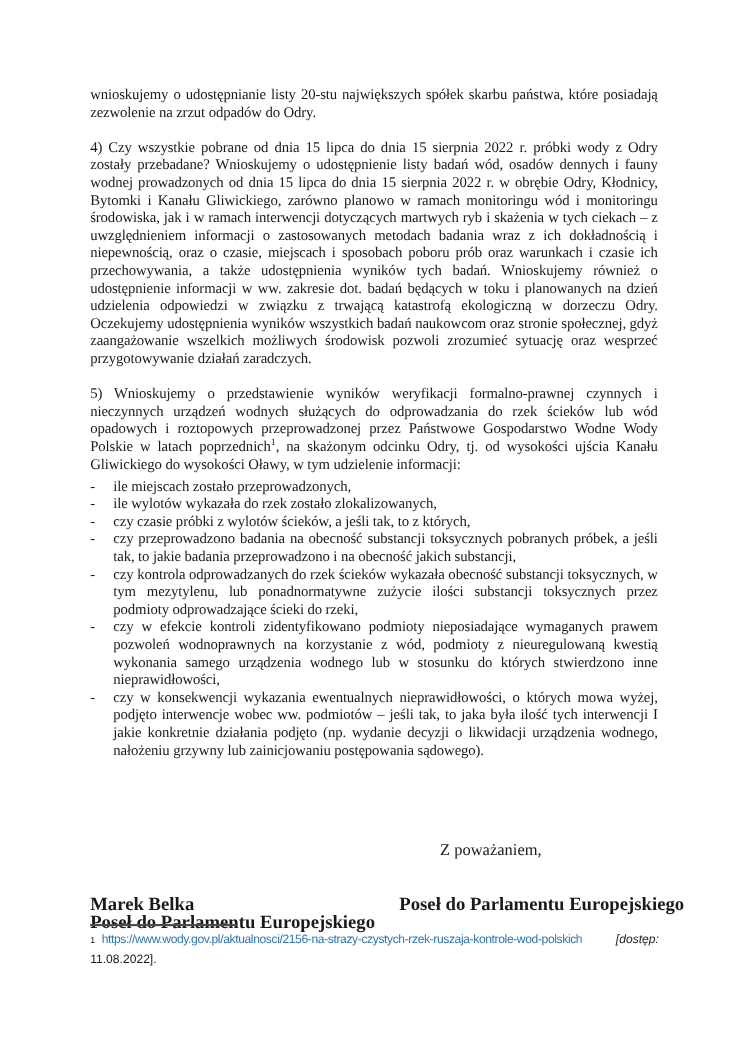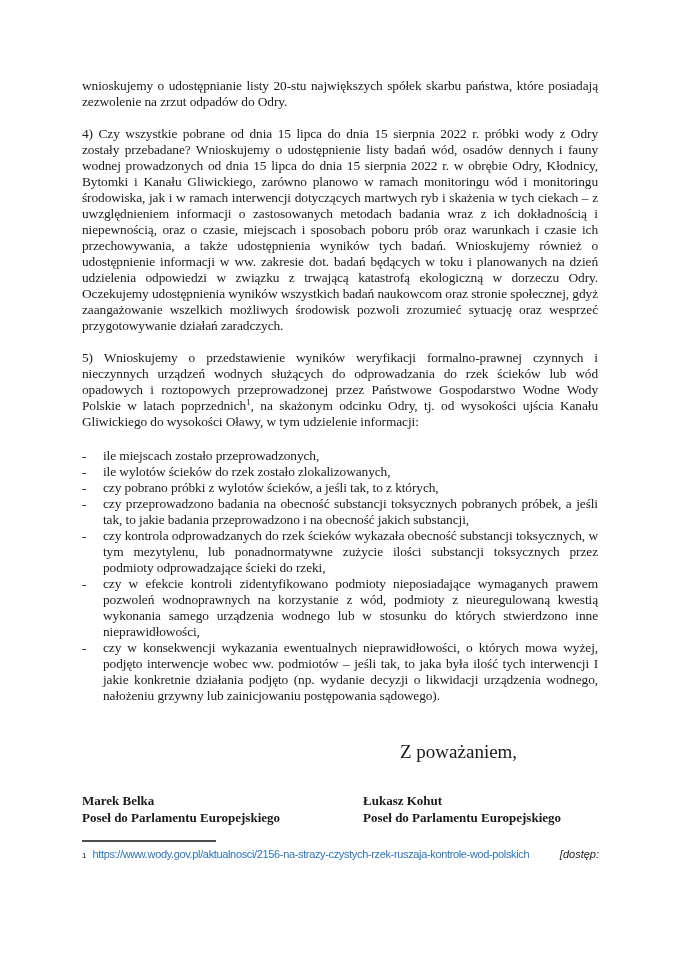--- a/index.html
+++ b/index.html
@@ -22,21 +22,21 @@
     top: 78px;
     width: 516px;
   }
   .body-par {
     font-size: 13.4px;
     line-height: 16px;
     letter-spacing: -0.1px;
     text-align: justify;
     margin: 0 0 16px 0;
   }
-  .body-par:last-of-type { margin-bottom: 18px; }
+  .body-par:last-of-type { margin-bottom: 4px; }
   sup.fn-ref {
     font-size: 9px;
     line-height: 0;
     vertical-align: super;
   }
   .bullet-list {
     margin-top: 4px;
   }
   .bullet-row {
     display: flex;
@@ -46,40 +46,40 @@
   }
   .bullet-dash {
     width: 21px;
     flex: 0 0 21px;
   }
   .bullet-text {
     flex: 1;
     text-align: justify;
   }
   .closing {
-    font-size: 19px;
+    font-size: 15px;
     line-height: 16px;
-    margin-top: 40px;
+    margin-top: 75px;
     margin-left: 318px;
   }
   .signatures {
     display: flex;
     margin-top: 32px;
   }
   .sig-col {
     width: 281px;
     flex: 0 0 281px;
   }
   .sig-col + .sig-col {
     width: auto;
     flex: 1 1 auto;
   }
   .sig-name, .sig-title {
     font-weight: bold;
-    font-size: 13px;
+    font-size: 17px;
     line-height: 17px;
     white-space: nowrap;
   }
   .footnote {
     position: absolute;
     left: 82px;
     top: 840px;
     width: 517px;
     font-family: "Liberation Sans", "DejaVu Sans", sans-serif;
     font-size: 11px;
@@ -131,25 +131,25 @@
 
     <p class="body-par"><span>5) Wnioskujemy o przedstawienie wyników weryfikacji formalno-prawnej czynnych i nieczynnych urządzeń wodnych służących do odprowadzania do rzek ścieków lub wód opadowych i roztopowych przeprowadzonej przez Państwowe Gospodarstwo Wodne Wody Polskie w latach poprzednich</span><sup class="fn-ref">1</sup><span>, na skażonym odcinku Odry, tj. od wysokości ujścia Kanału Gliwickiego do wysokości Oławy, w tym udzielenie informacji:</span></p>
 
     <div class="bullet-list">
       <div class="bullet-row">
         <span class="bullet-dash">-</span>
         <span class="bullet-text">ile miejscach zostało przeprowadzonych,</span>
       </div>
       <div class="bullet-row">
         <span class="bullet-dash">-</span>
-        <span class="bullet-text">ile wylotów ścieków do rzek zostało zlokalizowanych,</span>
+        <span class="bullet-text">ile wylotów wykazała do rzek zostało zlokalizowanych,</span>
       </div>
       <div class="bullet-row">
         <span class="bullet-dash">-</span>
-        <span class="bullet-text">czy pobrano próbki z wylotów ścieków, a jeśli tak, to z których,</span>
+        <span class="bullet-text">czy czasie próbki z wylotów ścieków, a jeśli tak, to z których,</span>
       </div>
       <div class="bullet-row">
         <span class="bullet-dash">-</span>
         <span class="bullet-text">czy przeprowadzono badania na obecność substancji toksycznych pobranych próbek, a jeśli tak, to jakie badania przeprowadzono i na obecność jakich substancji,</span>
       </div>
       <div class="bullet-row">
         <span class="bullet-dash">-</span>
         <span class="bullet-text">czy kontrola odprowadzanych do rzek ścieków wykazała obecność substancji toksycznych, w tym mezytylenu, lub ponadnormatywne zużycie ilości substancji toksycznych przez podmioty odprowadzające ścieki do rzeki,</span>
       </div>
       <div class="bullet-row">
@@ -163,27 +163,27 @@
     </div>
 
     <div class="closing">Z poważaniem,</div>
 
     <div class="signatures">
       <div class="sig-col">
         <div class="sig-name">Marek Belka</div>
         <div class="sig-title">Poseł do Parlamentu Europejskiego</div>
       </div>
       <div class="sig-col">
-        <div class="sig-name">Łukasz Kohut</div>
         <div class="sig-title">Poseł do Parlamentu Europejskiego</div>
       </div>
     </div>
   </div>
 
   <div class="footnote">
     <div class="footnote-rule"></div>
     <div class="footnote-line1">
       <span class="footnote-marker">1</span>
       <span class="footnote-link">https://www.wody.gov.pl/aktualnosci/2156-na-strazy-czystych-rzek-ruszaja-kontrole-wod-polskich</span>
       <span class="footnote-access">[dostęp:</span>
     </div>
+    <div class="footnote-line2">11.08.2022].</div>
   </div>
 </div>
 
 </body></html>

